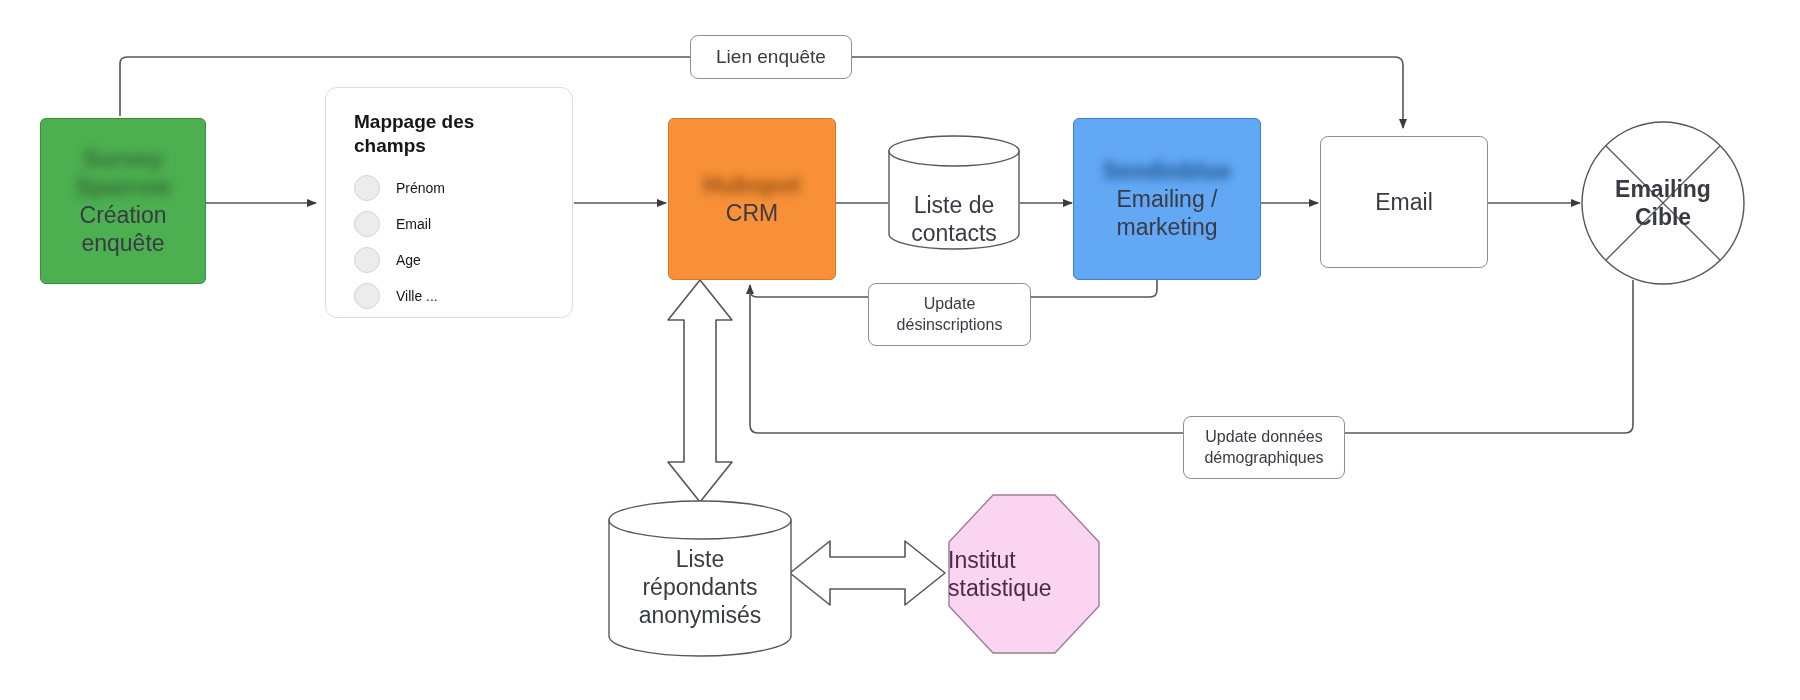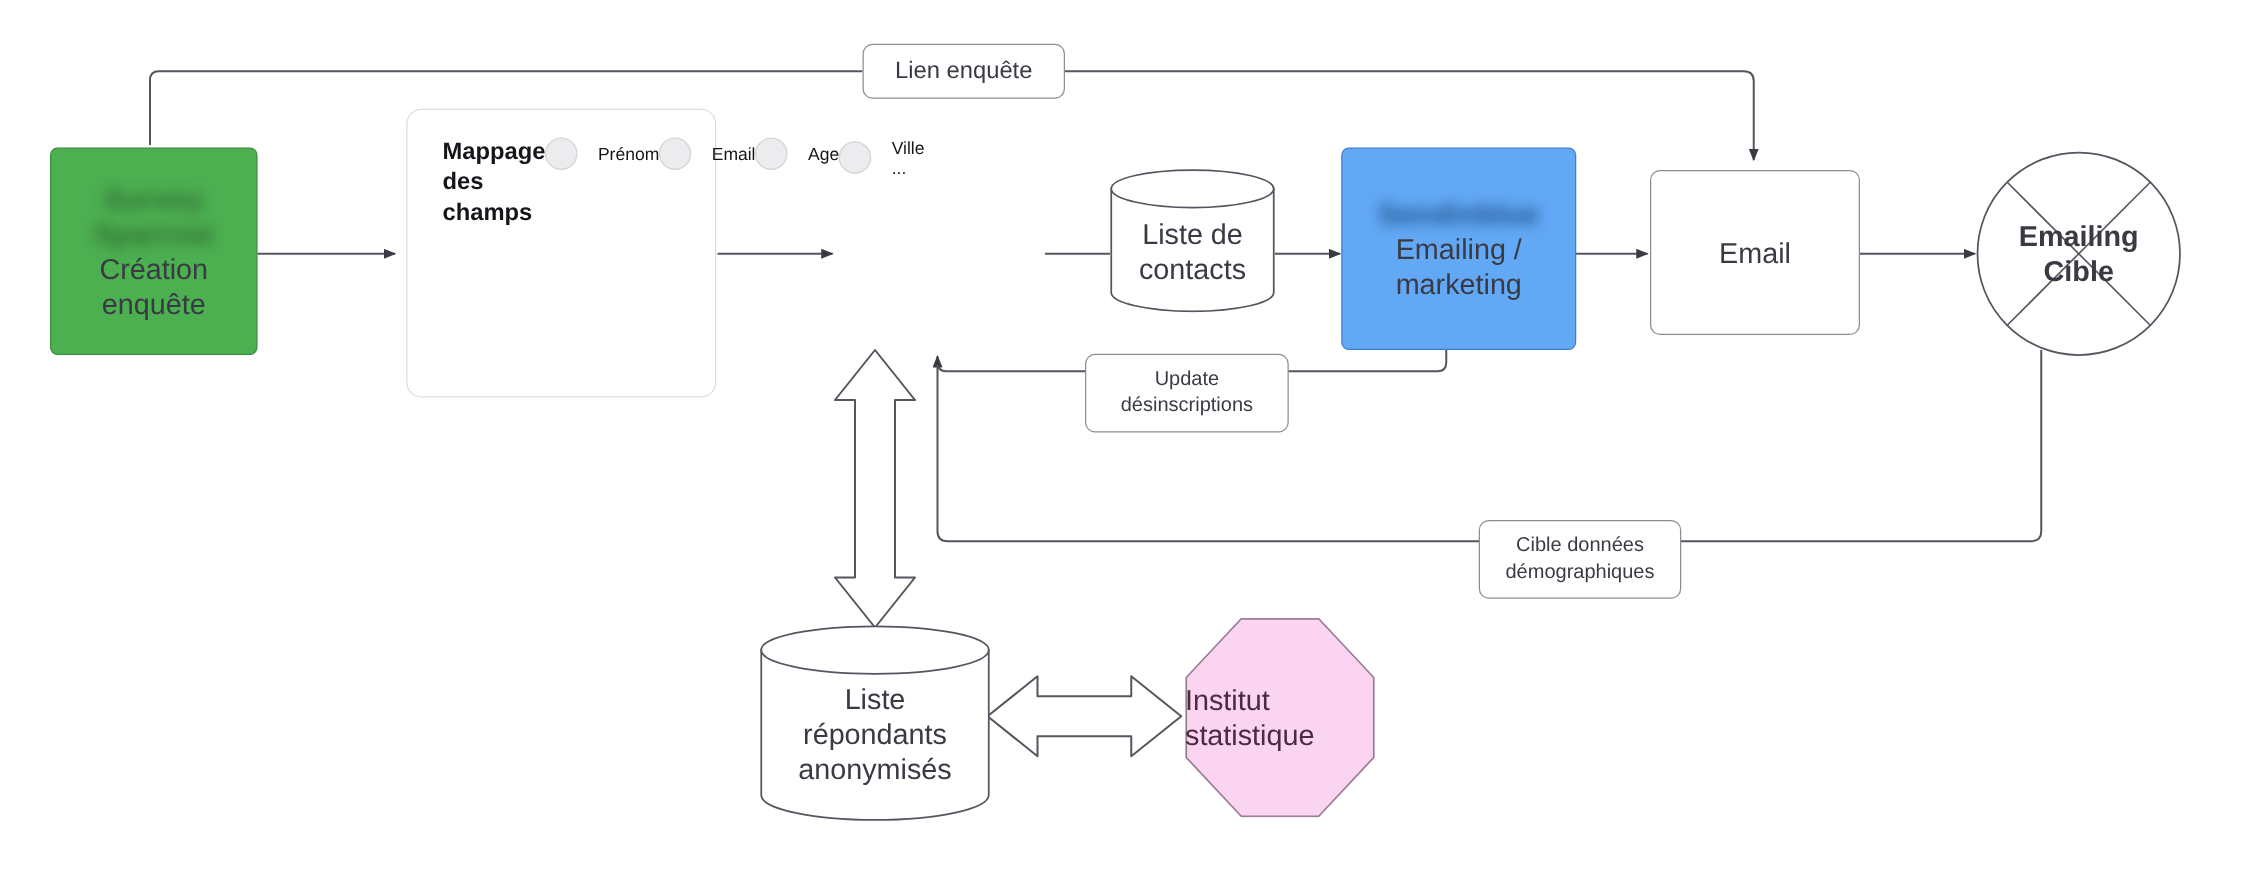--- a/index.html
+++ b/index.html
@@ -86,21 +86,21 @@
   }
   
   .card-mapping {
     position: absolute;
     box-sizing: border-box;
     background: #ffffff;
     border: 1px solid #dddde2;
     border-radius: 12px;
     padding: 22px 22px 27px 28px;
     display: flex;
-    flex-direction: row;
+    flex-direction: column;
     align-items: flex-start;
   }
   .card-mapping .card-title {
     font-size: 19px;
     font-weight: bold;
     color: #15151a;
     line-height: 1.28;
     margin-bottom: 16px;
     text-align: left;
   }
@@ -246,27 +246,31 @@
     <div class="field-row">
       <span class="radio-dot"></span>
       <span class="field-label">Age</span>
     </div>
     <div class="field-row">
       <span class="radio-dot"></span>
       <span class="field-label">Ville ...</span>
     </div>
   </div>
 
+  <div class="node box-orange" style="left:668px; top:118px; width:168px; height:162px;">
+    <div class="blurred">Hubspot</div>
+    <div>CRM</div>
+  </div>
 
   <div class="cyl" style="left:888px; top:135px; width:132px; height:115px;">
     <svg width="132" height="115" viewBox="0 0 132 115" xmlns="http://www.w3.org/2000/svg">
       <path d="M1,16 L1,99 A65,15 0 0 0 131,99 L131,16 Z" fill="#ffffff" stroke="#55555f" stroke-width="1.4"></path>
       <ellipse cx="66" cy="16" rx="65" ry="15" fill="#ffffff" stroke="#55555f" stroke-width="1.4"></ellipse>
     </svg>
-    <div class="cyl-text" style="top:38px;">
+    <div class="cyl-text" style="top:56px;">
       <div>Liste de</div>
       <div>contacts</div>
     </div>
   </div>
 
   <div class="node box-blue" style="left:1073px; top:118px; width:188px; height:162px;">
     <div class="blurred">Sendinblue</div>
     <div>Emailing /</div>
     <div>marketing</div>
   </div>
@@ -312,17 +316,17 @@
   <div class="lbl-abs label-box small" style="left:868px; top:283px; width:163px; height:63px; flex-direction:column;">
     <span>Update</span>
     <span>désinscriptions</span>
   </div>
 
   <div class="lbl-abs label-box" style="left:690px; top:35px; width:162px; height:44px;">
     <span>Lien enquête</span>
   </div>
 
   <div class="lbl-abs label-box small" style="left:1183px; top:416px; width:162px; height:63px; flex-direction:column;">
-    <span>Cible données</span>
+    <span>Update données</span>
     <span>démographiques</span>
   </div>
 
 </div>
 
 </body></html>

